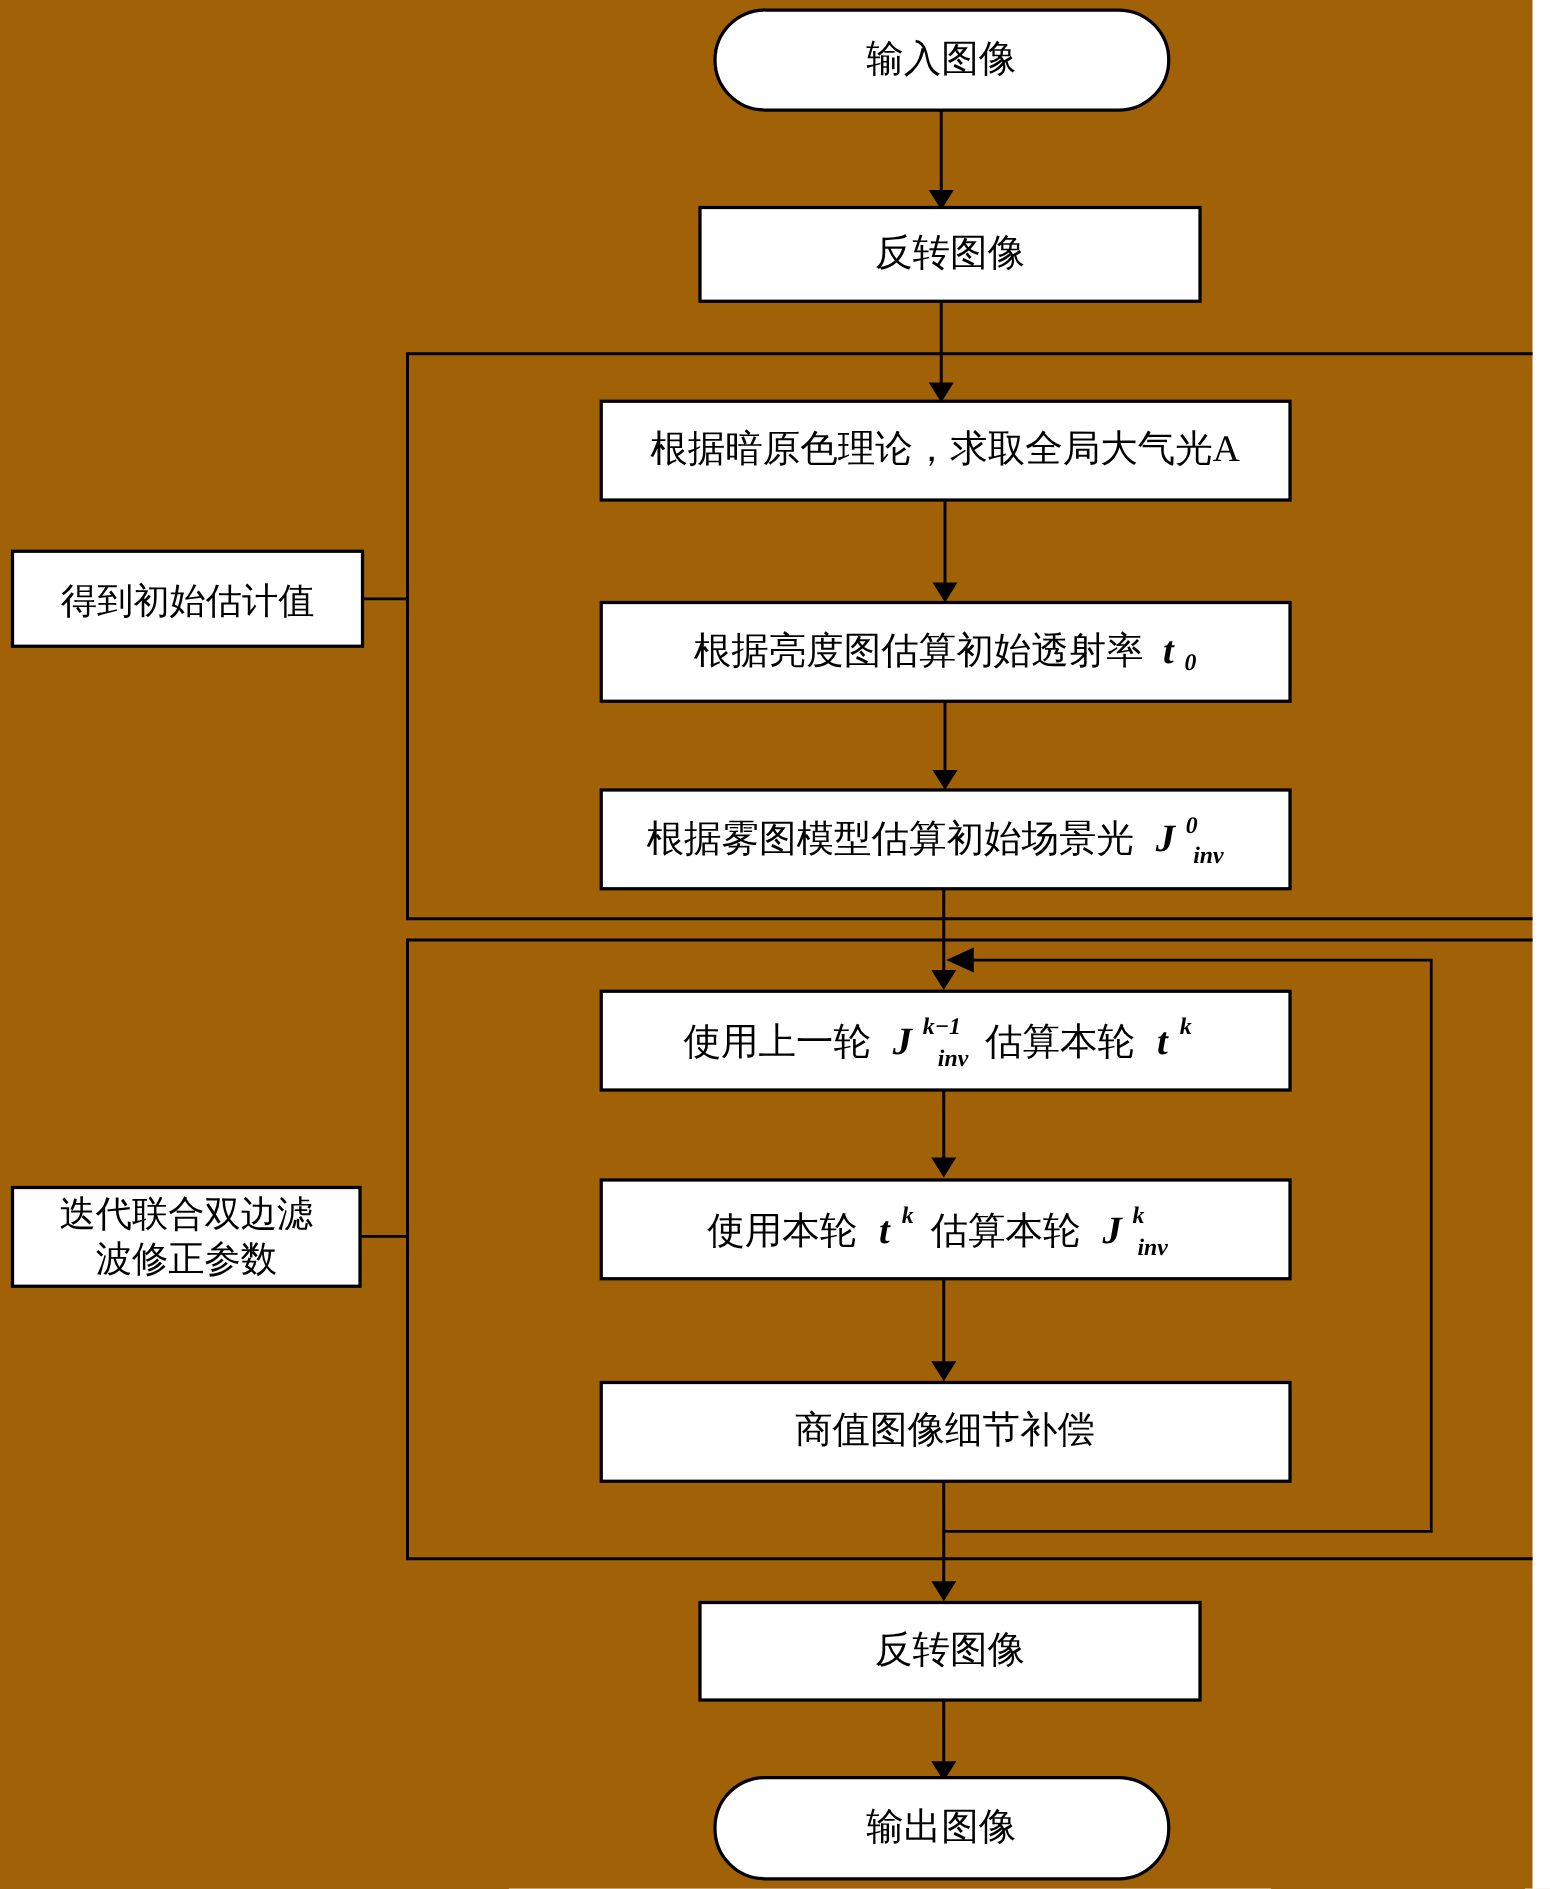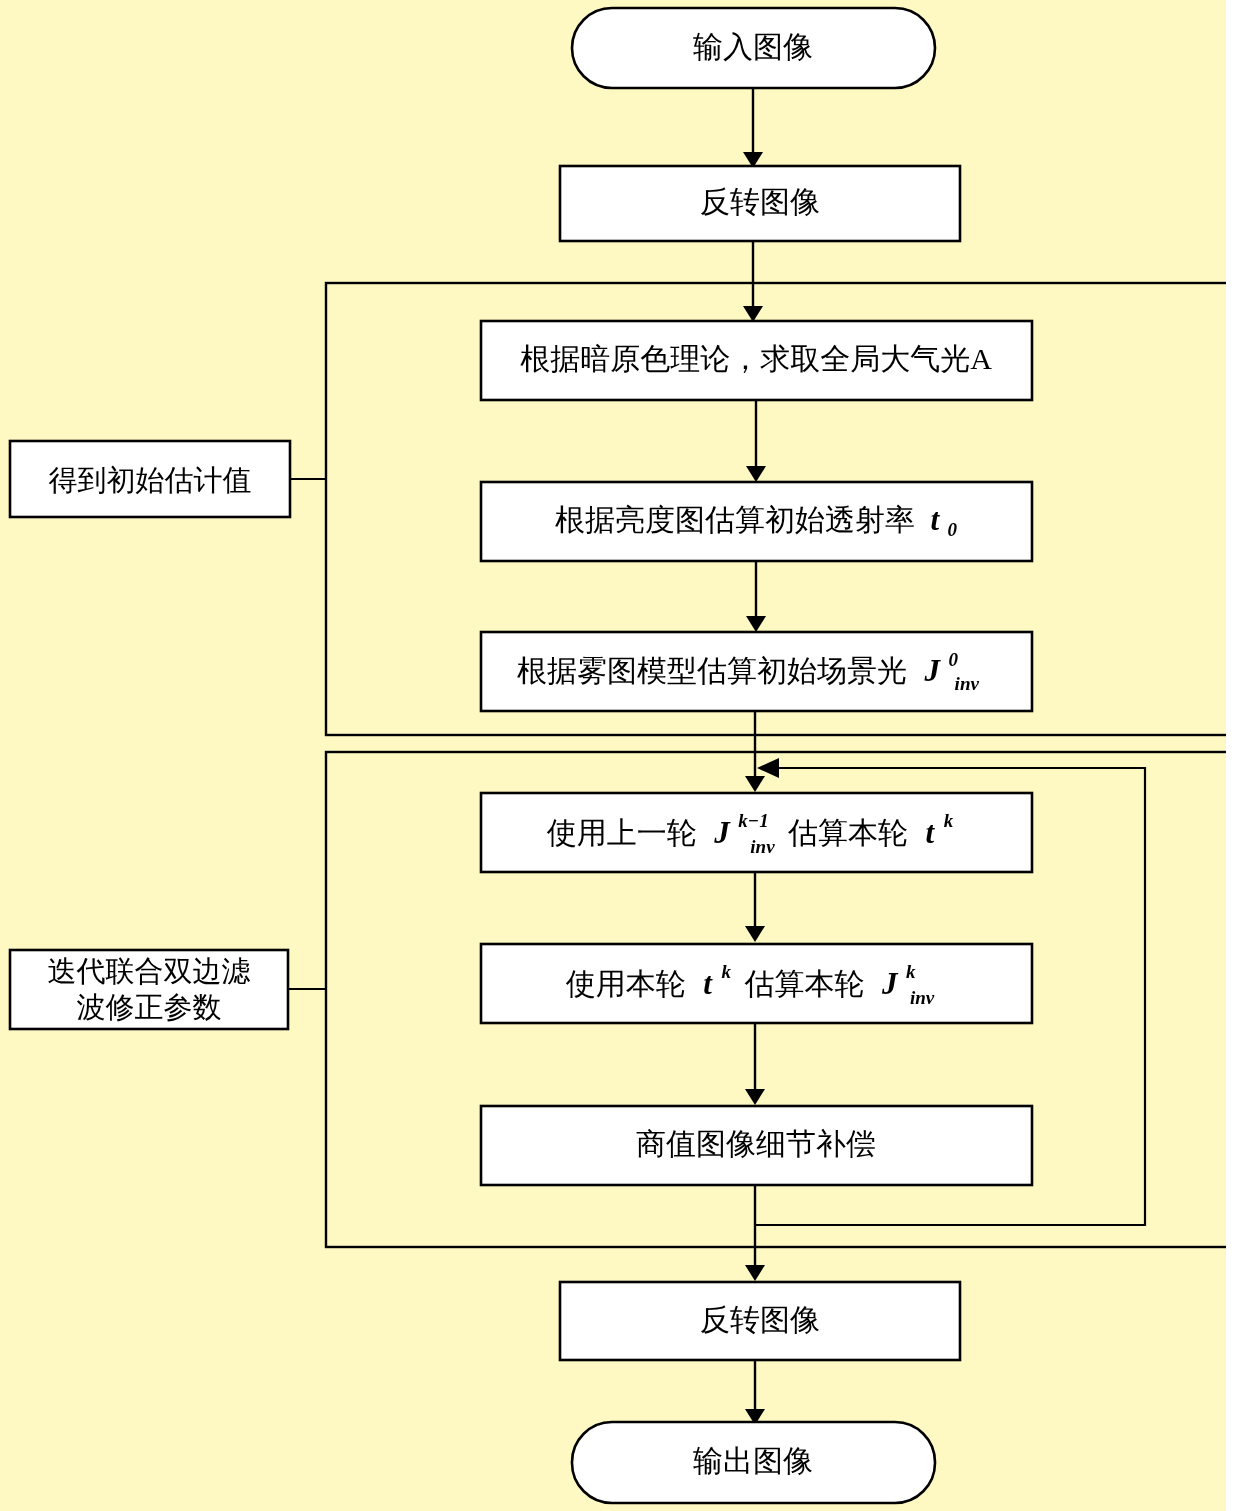--- a/index.html
+++ b/index.html
@@ -4,21 +4,21 @@
 <style>
   html, body {
     margin: 0;
     padding: 0;
     background: #ffffff;
   }
   #flowchart-root {
     position: relative;
     width: 1226px;
     height: 1511px;
-    background: #fef9c3;
+    background: #a16207;
     font-family: "Liberation Serif", "DejaVu Serif", serif;
     overflow: hidden;
   }
   svg.fc {
     position: absolute;
     left: 0;
     top: 0;
     width: 1240px;
     height: 1511px;
   }

